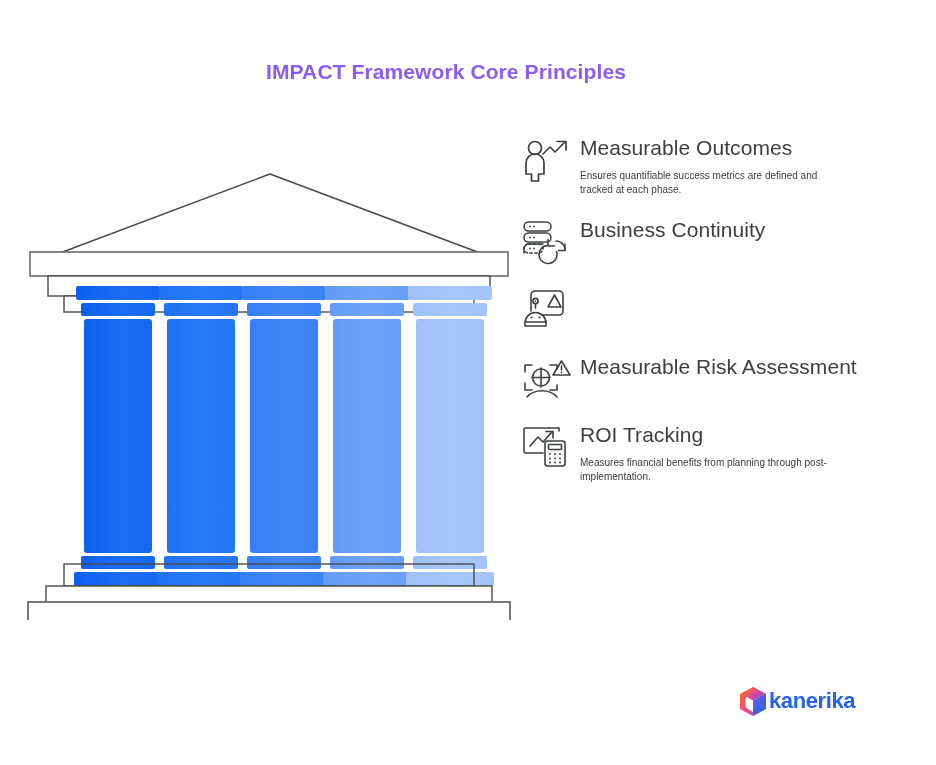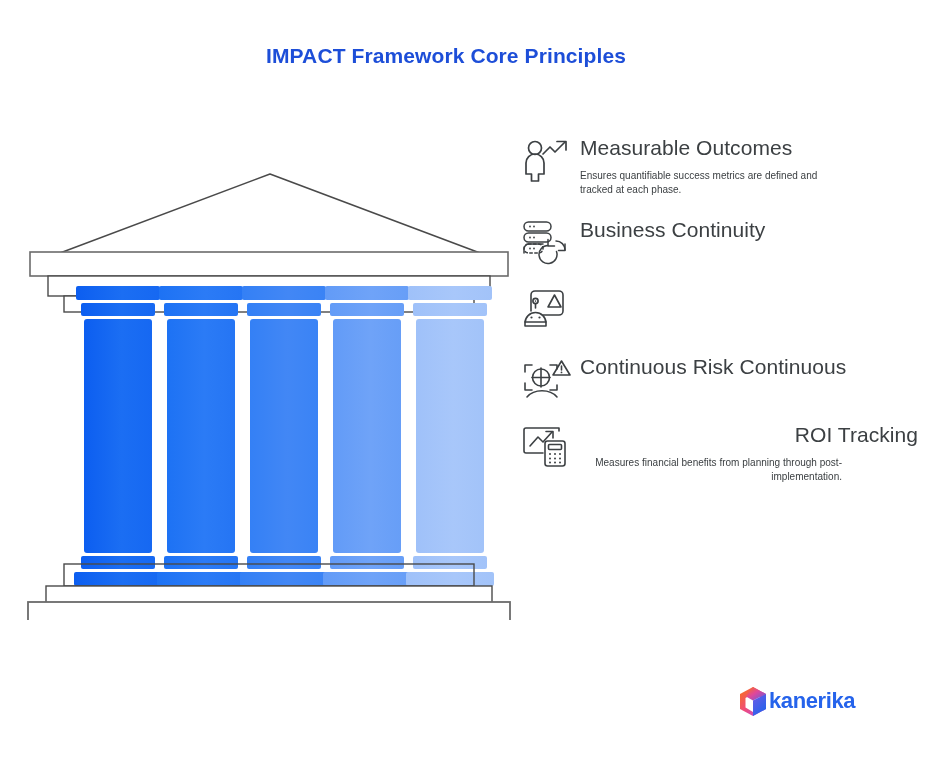--- a/index.html
+++ b/index.html
@@ -11,27 +11,27 @@
     height: 765px;
     background: #ffffff;
     font-family: "Liberation Sans", sans-serif;
     overflow: hidden;
     position: relative;
   }
 
   
   .page-title {
     position: absolute;
-    top: 44px;
+    top: 60px;
     left: 0;
     width: 892px;
     text-align: center;
     font-size: 21px;
     font-weight: bold;
-    color: #1d4ed8;
+    color: #8b5cf6;
     letter-spacing: 0.1px;
   }
 
   
   .temple {
     position: absolute;
     left: 18px;
     top: 160px;
     width: 500px;
     height: 460px;
@@ -82,21 +82,21 @@
     margin: 0;
     max-width: 262px;
     letter-spacing: 0.01px;
   }
 
   
   .principle.p1 { margin-bottom: 18px; }
   .principle.p2 { margin-bottom: 17px; }
   .principle.p3 { margin-bottom: 16px; }
   .principle.p4 { margin-bottom: 16px; }
-  .principle.p5 { margin-bottom: 0; text-align: right; }
+  .principle.p5 { margin-bottom: 0; }
 
   
   .logo {
     position: absolute;
     left: 738px;
     top: 685px;
     display: flex;
     align-items: center;
     gap: 1px;
   }
@@ -270,21 +270,21 @@
         <circle cx="20" cy="20.5" r="8.5"></circle>
         <line x1="20" y1="11" x2="20" y2="30"></line>
         <line x1="11" y1="20.5" x2="29" y2="20.5"></line>
         <path d="M 32 18 L 40.5 4 L 49 18 Z"></path>
         <line x1="40.5" y1="9" x2="40.5" y2="13"></line>
         <circle cx="40.5" cy="15.4" r="0.9" fill="#3c4043" stroke="none"></circle>
         <path d="M 6 40 a 18 14 0 0 1 30 0"></path>
       </svg>
     </div>
     <div class="principle-body">
-      <div class="principle-heading">Continuous Risk Continuous</div>
+      <div class="principle-heading">Measurable Risk Assessment</div>
     </div>
   </div>
 
   <div class="principle p5">
     <div class="principle-icon">
       <svg width="50" height="44" viewBox="0 0 50 44" fill="none" stroke="#3c4043" stroke-width="1.6" stroke-linecap="round" stroke-linejoin="round">
         <path d="M 38 6 L 38 3 L 5 3 a 2 2 0 0 0 -2 2 L 3 26 a 2 2 0 0 0 2 2 L 22 28"></path>
         <polyline points="9,21 17,12 22,17 31,7"></polyline>
         <polyline points="25,6.5 32,6.5 32,13"></polyline>
         <rect x="24" y="16" width="20" height="25" rx="2.5" fill="#ffffff"></rect>

